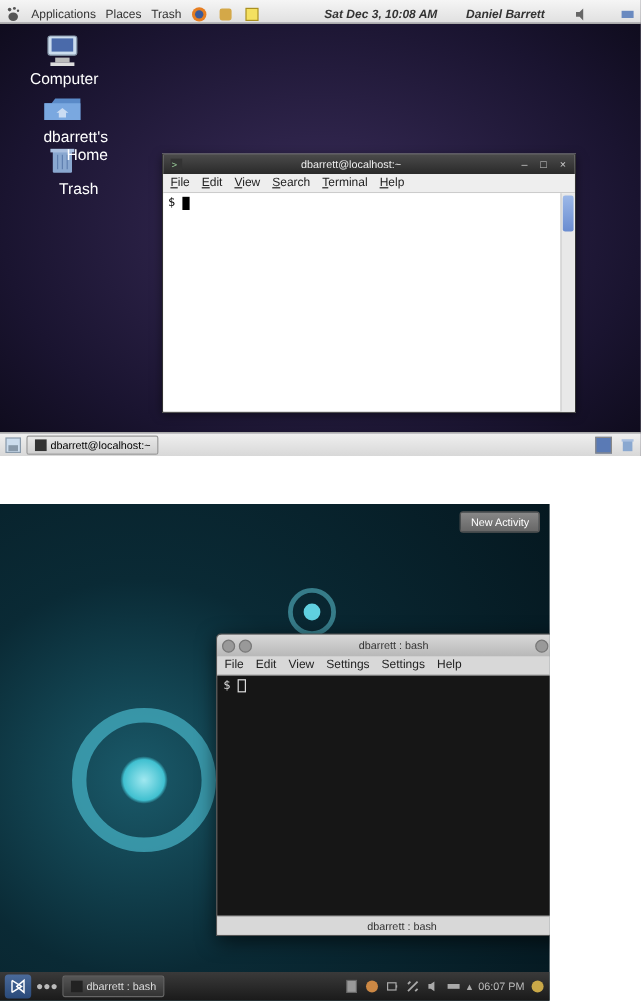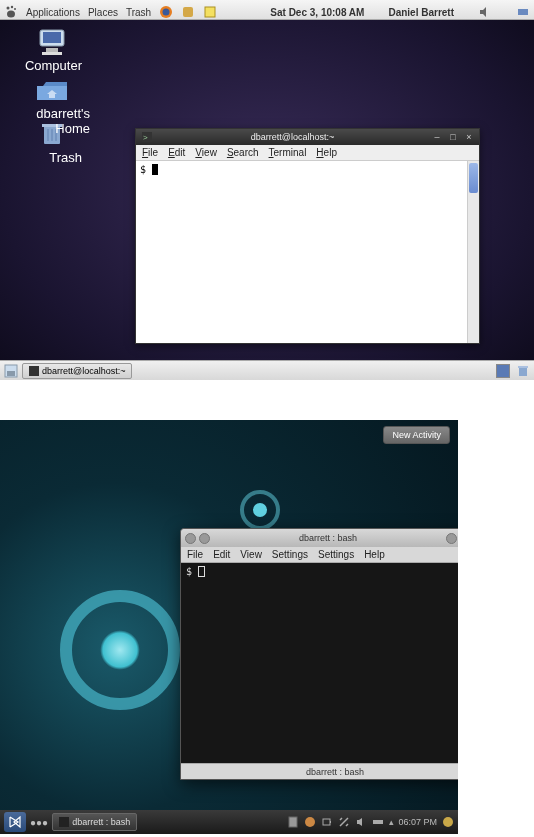--- a/index.html
+++ b/index.html
@@ -2,21 +2,21 @@
 <html><head>
 <meta charset="utf-8">
 <style>
 * { margin: 0; padding: 0; box-sizing: border-box; }
 body { width: 534px; height: 837px; background: #fff; font-family: Arial, sans-serif; font-size: 10px; }
 
 
 .gnome { width: 534px; height: 380px; position: relative; background: radial-gradient(ellipse at center, #3a2d5a 0%, #1a1430 70%, #0d0a1a 100%); }
 .gnome-panel { height: 20px; background: linear-gradient(#f5f5f5, #e0e0e0); border-bottom: 1px solid #aaa; display: flex; align-items: flex-end; padding: 0 4px; font-size: 10px; color: #333; }
 .gnome-panel .left { display: flex; gap: 8px; align-items: center; }
-.gnome-panel .right { margin-left: auto; display: flex; gap: 24px; align-items: center; }
+.gnome-panel .right { margin-left: auto; display: flex; gap: 24px; align-items: center; font-style: italic; }
 .panel-icon { width: 14px; height: 14px; display: inline-flex; align-items: center; justify-content: center; }
 .desktop-icon { position: absolute; width: 60px; text-align: right; color: #fff; font-size: 13px; }
 .desktop-icon .ic { width: 36px; height: 28px; margin: 0 auto 2px; }
 .gnome-window { position: absolute; left: 135px; top: 128px; width: 345px; height: 216px; background: #fff; border: 1px solid #333; display: flex; flex-direction: column; box-shadow: 0 2px 8px rgba(0,0,0,0.5); }
 .gnome-title { height: 16px; background: linear-gradient(#4a4a4a, #2a2a2a); color: #eee; font-size: 9px; display: flex; align-items: center; padding: 0 4px; }
 .gnome-title .t { flex: 1; text-align: center; }
 .gnome-title .btns { display: flex; gap: 4px; }
 .gnome-title .btn { width: 12px; height: 10px; color: #ccc; font-size: 9px; text-align: center; line-height: 10px; cursor: pointer; }
 .gnome-menu { height: 16px; background: #eee; border-bottom: 1px solid #ccc; display: flex; gap: 10px; padding: 0 6px; font-size: 10px; align-items: center; color: #222; }
 .gnome-menu span { cursor: pointer; }

